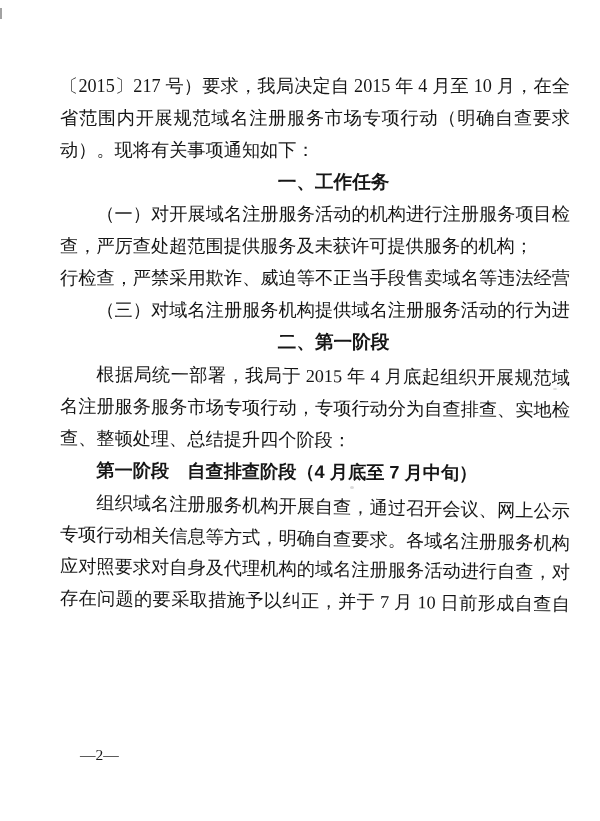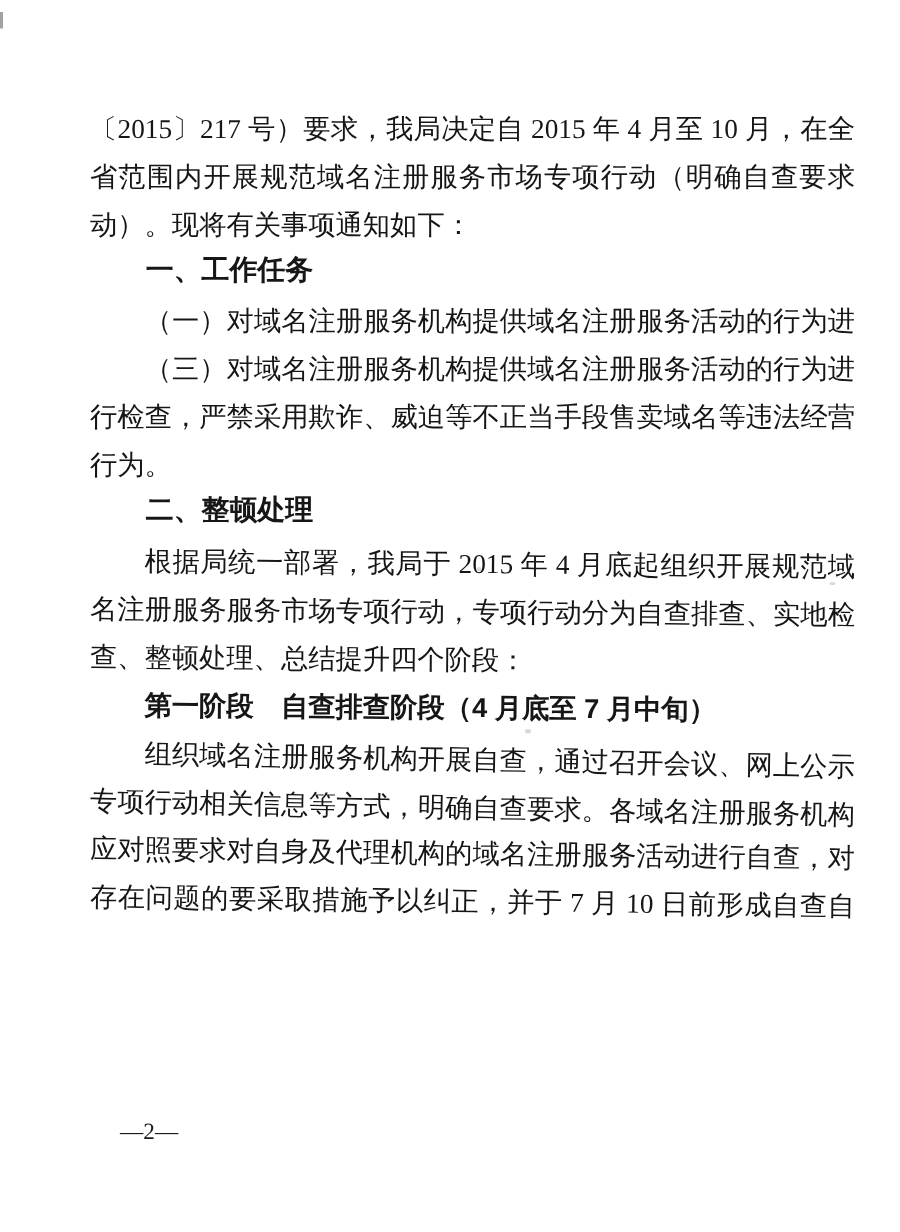--- a/index.html
+++ b/index.html
@@ -32,25 +32,25 @@
     text-align: justify;
     text-align-last: justify;
   }
   .end {
     text-align: left;
   }
   .indent {
     text-indent: 2em;
   }
   .heading {
-    font-family: Liberation Mono, monospace;
+    font-family: Liberation Serif, serif;
     font-weight: 700;
     text-indent: 2em;
     font-size: 18.6px;
-    text-align: left;
+    text-align: center;
   }
   .stage {
     font-family: "Liberation Sans", "DejaVu Sans", sans-serif;
     font-weight: 700;
     text-indent: 2em;
     font-size: 18.2px;
     text-align: left;
   }
   
   .tilt-a { transform: rotate(0.45deg); transform-origin: 0 50%; }
@@ -92,25 +92,25 @@
 <div class="speck s1"></div>
 <div class="speck s2"></div>
 <div class="speck s3"></div>
 <div class="speck s4"></div>
 
 <div class="doc">
   <div class="line full">〔2015〕217 号）要求，我局决定自 2015 年 4 月至 10 月，在全</div>
   <div class="line full">省范围内开展规范域名注册服务市场专项行动（明确自查要求</div>
   <div class="line end">动）。现将有关事项通知如下：</div>
   <div class="line heading">一、工作任务</div>
-  <div class="line full indent">（一）对域名注册服务机构提供域名注册服务活动的行为进</div>
+  <div class="line full indent">（一）对开展域名注册服务活动的机构进行注册服务项目检</div>
+  <div class="line end">查，严厉查处超范围提供服务及未获许可提供服务的机构；</div>
+  <div class="line full">行检查，严禁采用欺诈、威迫等不正当手段售卖域名等违法经营</div>
   <div class="line full indent">（三）对域名注册服务机构提供域名注册服务活动的行为进</div>
-  <div class="line full">行检查，严禁采用欺诈、威迫等不正当手段售卖域名等违法经营</div>
-  <div class="line end">行为。</div>
-  <div class="line heading">二、整顿处理</div>
+  <div class="line heading">二、第一阶段</div>
   <div class="line full indent tilt-a">根据局统一部署，我局于 2015 年 4 月底起组织开展规范域</div>
   <div class="line full tilt-a">名注册服务服务市场专项行动，专项行动分为自查排查、实地检</div>
   <div class="line end tilt-a">查、整顿处理、总结提升四个阶段：</div>
   <div class="line stage tilt-a">第一阶段　自查排查阶段（4 月底至 7 月中旬）</div>
   <div class="line full indent tilt-b">组织域名注册服务机构开展自查，通过召开会议、网上公示</div>
   <div class="line full tilt-b">专项行动相关信息等方式，明确自查要求。各域名注册服务机构</div>
   <div class="line full tilt-c">应对照要求对自身及代理机构的域名注册服务活动进行自查，对</div>
   <div class="line full tilt-c">存在问题的要采取措施予以纠正，并于 7 月 10 日前形成自查自</div>
 </div>
 

